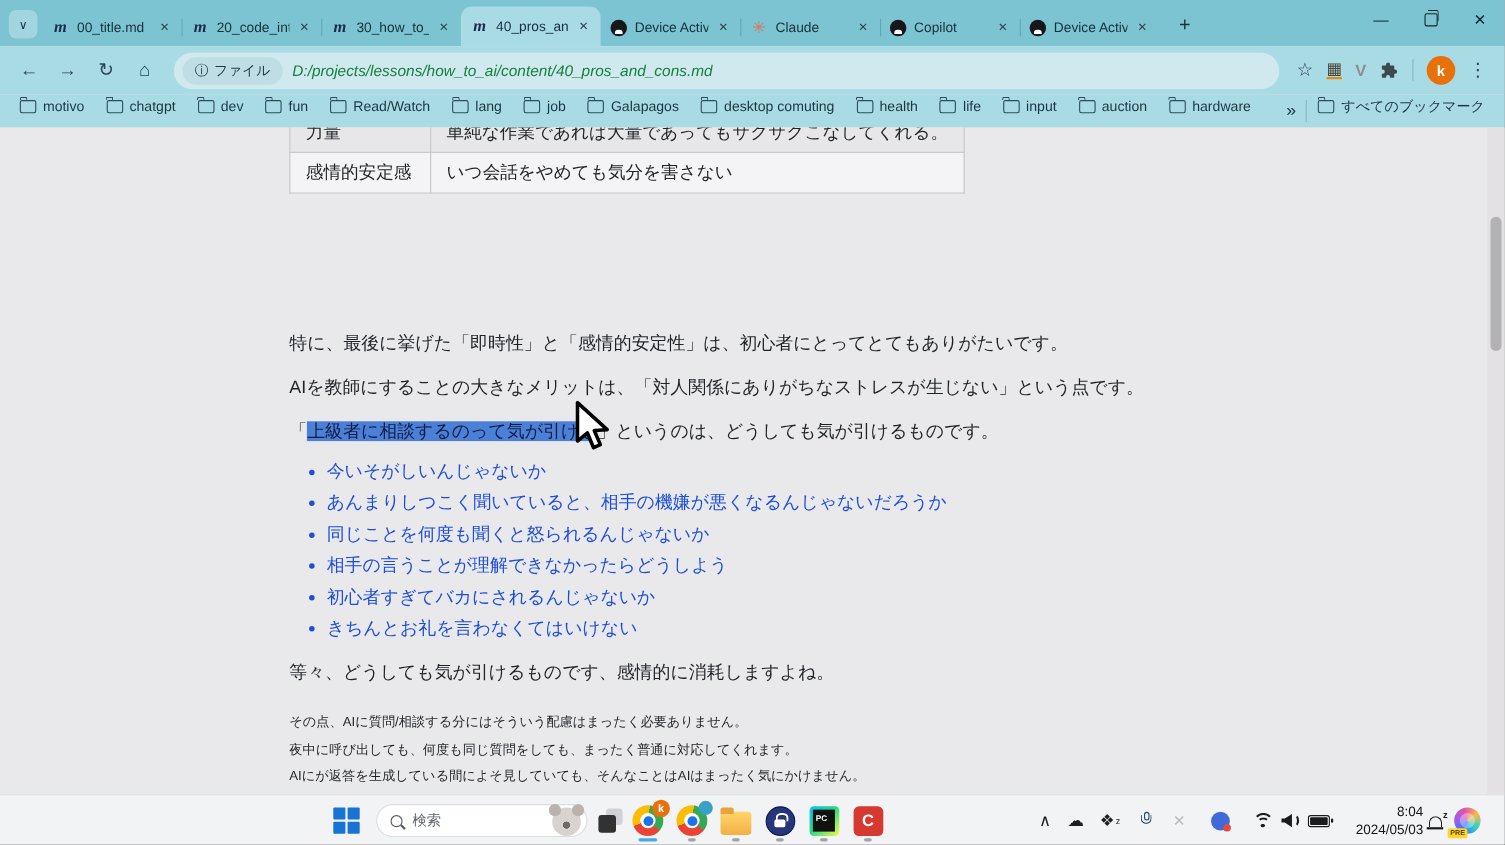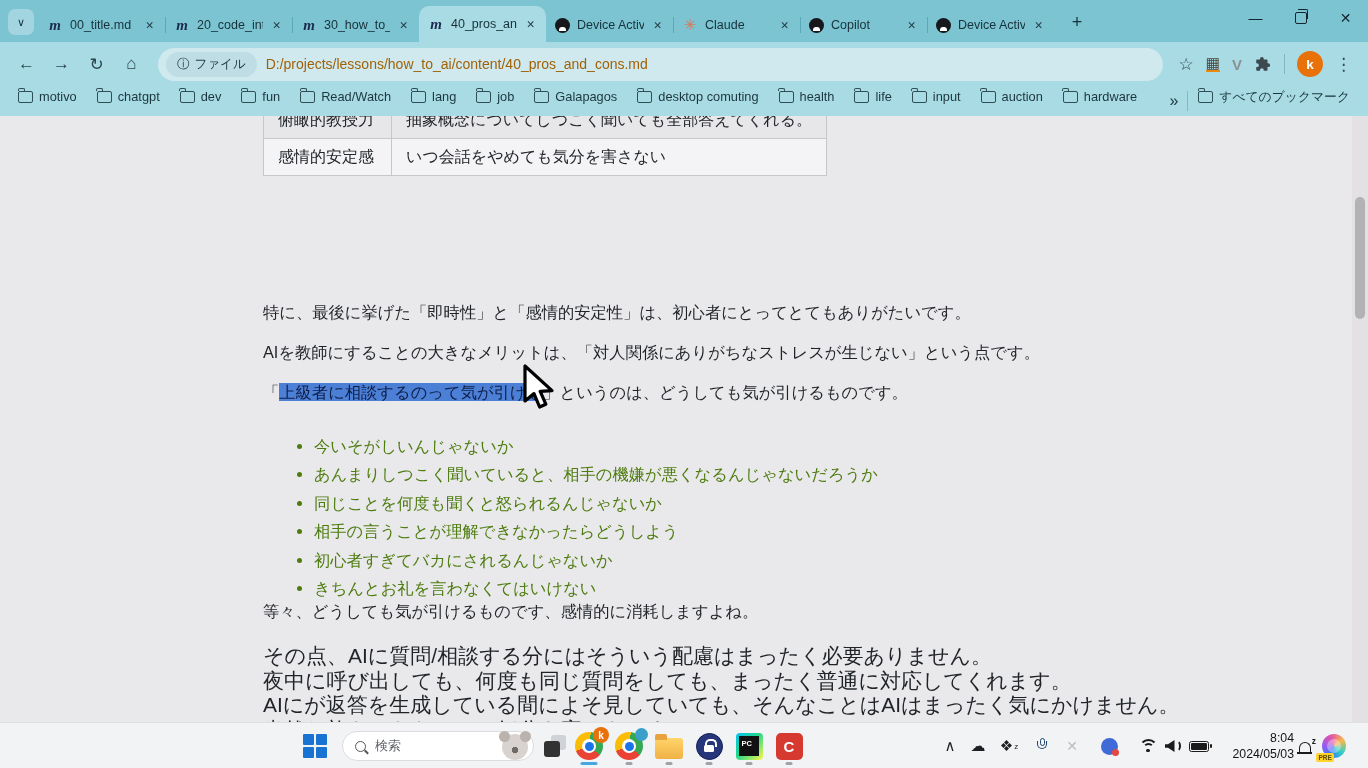--- a/index.html
+++ b/index.html
@@ -31,21 +31,21 @@
     border-top:1.4px solid #13262c;border-right:1.4px solid #13262c;border-radius:0 2px 0 0;}
 
   
   .toolbar{position:absolute;top:42px;left:0;width:100%;height:44px;background:#a9dbe4;
     display:flex;align-items:center;padding:0 10px;box-sizing:border-box;gap:2px;}
   .navbtn{width:33px;height:33px;display:flex;align-items:center;justify-content:center;font-size:17px;color:#2b464f;flex:none;}
   .urlbar{flex:1;height:33px;background:#cfe9ee;border-radius:17px;display:flex;align-items:center;
     padding:0 6px 0 8px;margin:0 8px;gap:9px;min-width:0;}
   .urlchip{background:#bedde4;border-radius:13px;height:25px;display:flex;align-items:center;gap:5px;
     padding:0 11px;font-size:12.5px;color:#1f3a42;flex:none;}
-  .urltext{font-size:14px;color:#a16207;white-space:nowrap;overflow:hidden;}
+  .urltext{font-size:14px;color:#15803d;white-space:nowrap;overflow:hidden;font-style:italic;}
   .tb-right{display:flex;align-items:center;gap:12px;padding:0 6px;flex:none;}
   .tb-ico{font-size:17px;color:#33464d;}
   .ext-grid{font-size:15px;color:#4d4539;border-bottom:2px solid #e8890c;line-height:14px;}
   .ext-v{font-weight:bold;font-size:15px;color:#8a9096;}
   .sepv{width:1px;height:20px;background:#7fb9c5;}
   .avatar{width:26px;height:26px;border-radius:50%;background:#e8710a;color:#fff;font-size:13.5px;font-weight:bold;
     display:flex;align-items:center;justify-content:center;}
 
   
   .bookmarks{position:absolute;top:86px;left:0;width:100%;height:30px;background:#a9dbe4;
@@ -60,23 +60,23 @@
   
   .page{position:absolute;top:116px;left:0;width:1368px;height:606px;background:#e9e8ea;overflow:hidden;}
   .content{position:absolute;left:263px;top:0;width:760px;}
   .mdtable{border-collapse:collapse;position:absolute;top:-15px;left:0;font-size:16px;color:#22262a;}
   .mdtable td{border:1px solid #c7c6c9;padding:0 14px;height:36px;white-space:nowrap;}
   .mdtable td.term{min-width:99px;}
   .mdtable tr:nth-child(odd){background:#e7e6e9;}
   .mdtable tr:nth-child(even){background:#f4f3f5;}
   .para{position:absolute;left:0;margin:0;font-size:16.3px;color:#1f2328;white-space:nowrap;line-height:21px;}
   .selected{background:#4c7fd6;color:#0e1f47;}
-  .blist{position:absolute;top:299px;left:13px;margin:17px;padding-left:21px;font-size:16.3px;color:#4d7c0f;}
+  .blist{position:absolute;top:299px;left:13px;margin:0;padding-left:21px;font-size:16.3px;color:#1d4ed8;}
   .blist li{line-height:28.4px;white-space:nowrap;}
-  .pgroup{position:absolute;top:528px;left:0;margin:0;font-size:21px;color:#1f2328;line-height:24.6px;white-space:nowrap;}
+  .pgroup{position:absolute;top:528px;left:0;margin:0;font-size:12px;color:#1f2328;line-height:24.6px;white-space:nowrap;}
   .vtrack{position:absolute;right:0;top:0;width:16px;height:606px;background:#e3e1e4;}
   .vthumb{position:absolute;left:3px;top:81px;width:10px;height:122px;background:#b2b1b4;border-radius:5px;}
   .cursor{position:absolute;left:518px;top:248px;pointer-events:none;}
 
   
   .taskbar{position:absolute;left:0;top:722px;width:100%;height:46px;background:#f2f3f5;border-top:1px solid #e0e0e2;box-sizing:border-box;}
   .tkitem{position:absolute;top:8px;width:30px;height:30px;display:flex;align-items:center;justify-content:center;}
   .running::after{content:"";position:absolute;bottom:-4px;left:50%;transform:translateX(-50%);
     width:7px;height:3px;border-radius:2px;background:#9fa3a8;}
   .activeapp::after{content:"";position:absolute;bottom:-4px;left:50%;transform:translateX(-50%);
@@ -298,23 +298,23 @@
         <span class="bmfolder"></span>
         <span>すべてのブックマーク</span>
       </div>
   </div>
 
   <div class="page">
     <div class="content">
 
       <table class="mdtable">
         <tbody>
-        <tr>
-          <td class="term">俯瞰的教授力</td>
-          <td>抽象概念についてしつこく聞いても全部答えてくれる。</td>
+            <tr>
+          <td class="term">力量</td>
+          <td>単純な作業であれば大量であってもサクサクこなしてくれる。</td>
         </tr>
         <tr>
           <td class="term">感情的安定感</td>
           <td>いつ会話をやめても気分を害さない</td>
         </tr>
       </tbody>
         </table>
 
       <p class="para" style="top:186px">特に、最後に挙げた「即時性」と「感情的安定性」は、初心者にとってとてもありがたいです。</p>
       <p class="para" style="top:226px">AIを教師にすることの大きなメリットは、「対人関係にありがちなストレスが生じない」という点です。</p>

